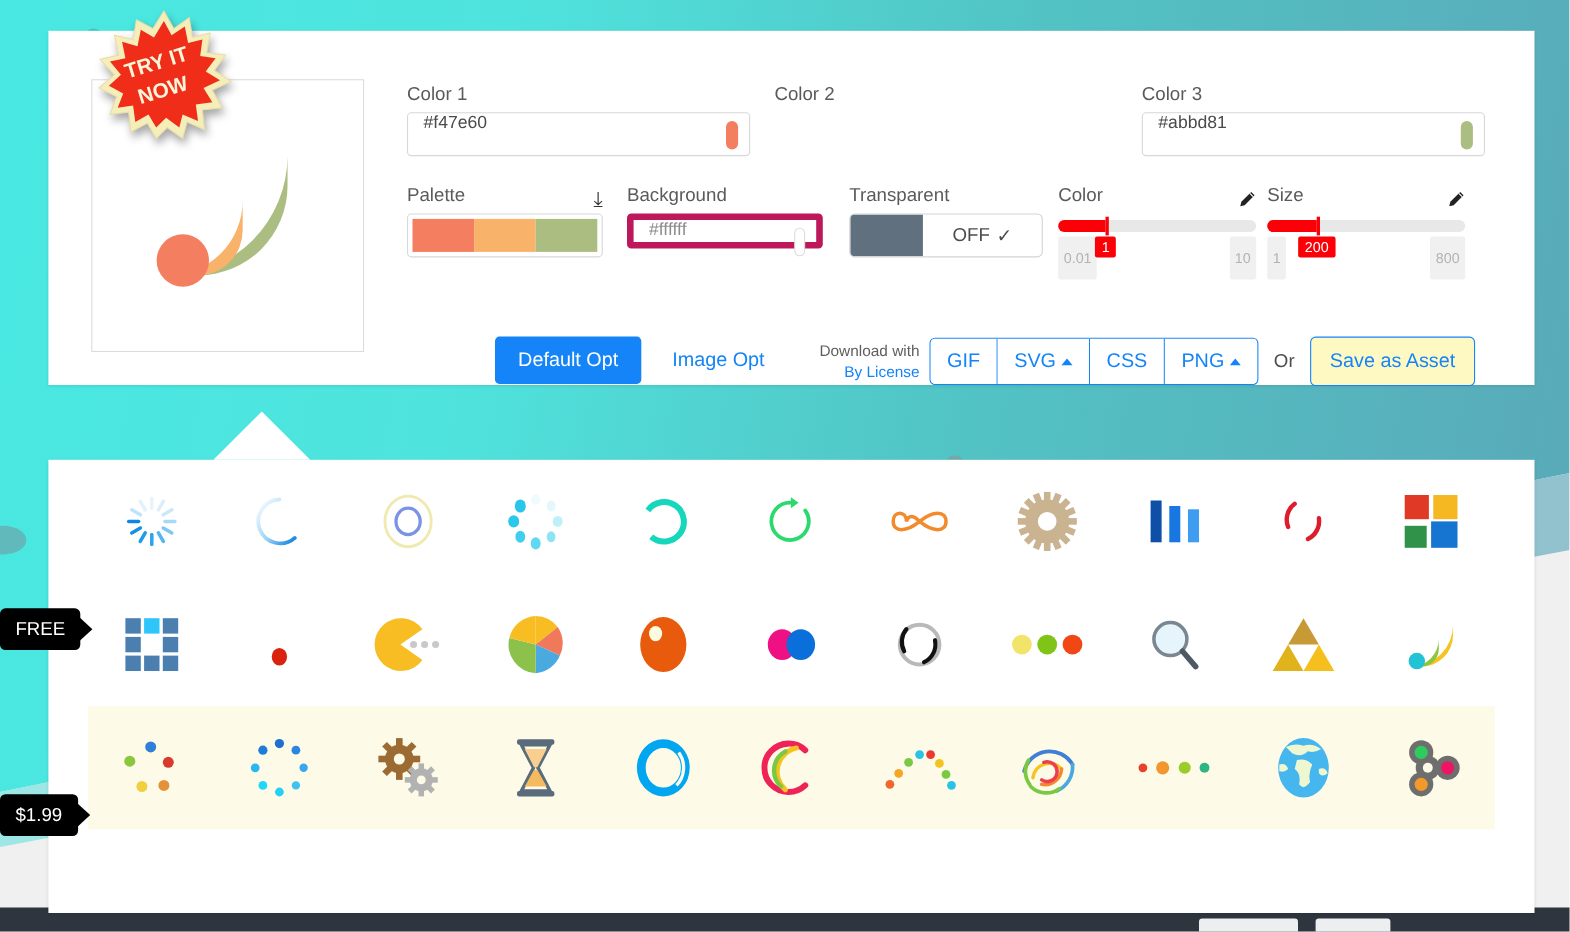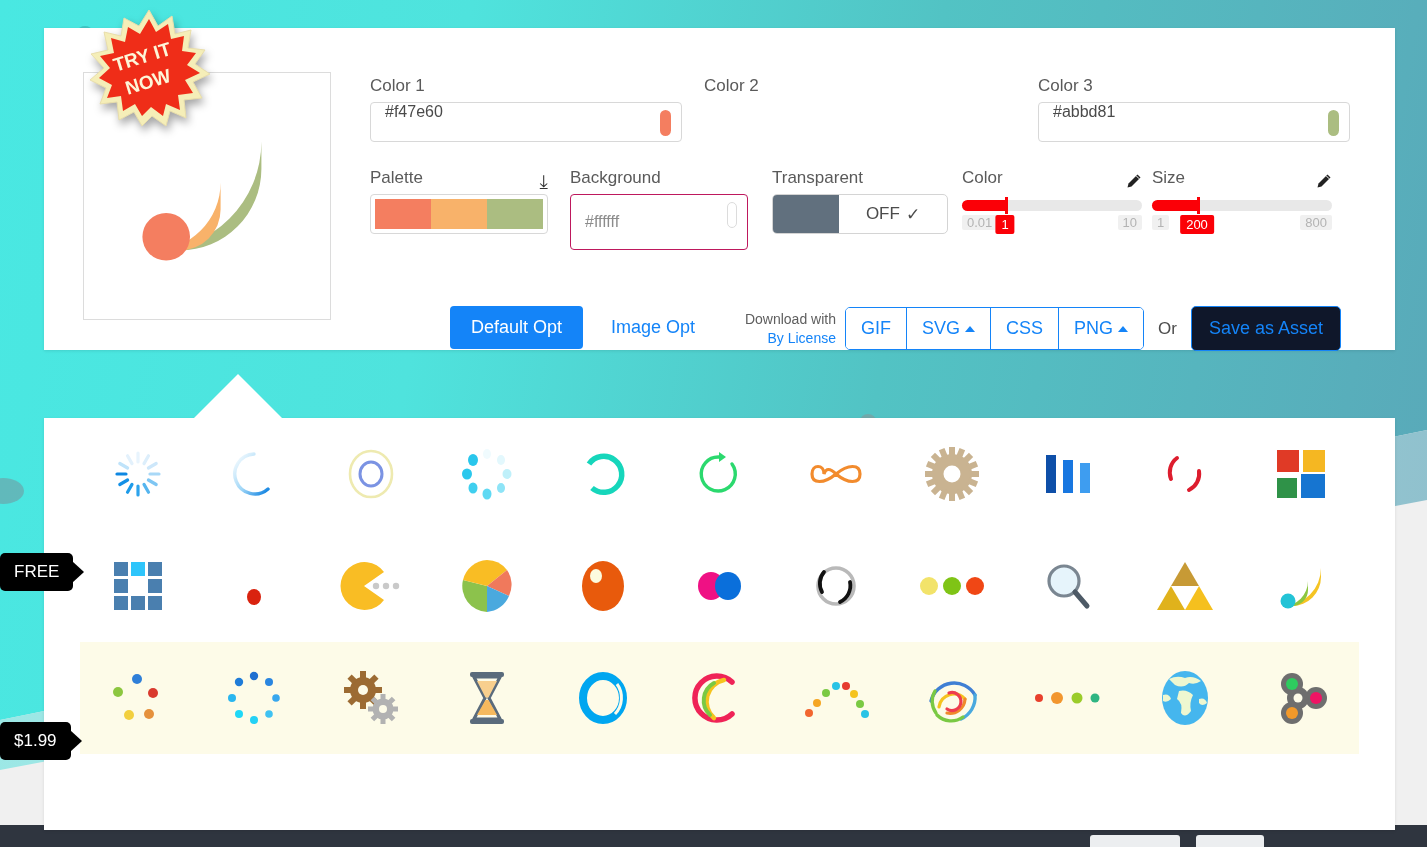--- a/index.html
+++ b/index.html
@@ -81,21 +81,21 @@
   .palette-wrap { position:absolute; left:0; top:0; width:178px; }
   .palette-head { display:flex; align-items:center; justify-content:space-between; }
   .chev { font-size:19px; color:#333; line-height:1; }
   .palette-box {
     height:40px; border:1px solid #d8d8d8; border-radius:4px; background:#fff;
     padding:4px; display:flex; overflow:hidden;
   }
   .palette-box i { flex:1; display:block; }
   .bg-wrap { position:absolute; left:200px; top:0; width:178px; }
   .bg-input {
-    height:56px; border:1px solid #be185d; border-radius:4px;
+    height:32px; border:6px solid #be185d; border-radius:4px;
     background:#fff; display:flex; align-items:center; padding:2px 14px;
     position:relative;
   }
   .bg-input span { font-size:16px; color:#8c8c8c; }
   .bg-thumb {
     position:absolute; right:10px; top:7px; width:10px; height:26px;
     border-radius:6px; background:#fff; border:1px solid #dcdcdc;
   }
   .trans-wrap { position:absolute; left:402px; top:0; width:176px; }
   .toggle {
@@ -112,21 +112,21 @@
   .pencil { width:16px; height:16px; }
   .track {
     position:relative; height:11px; border-radius:6px; background:#e8e8e8;
     margin-top:6px;
   }
   .track .fill { position:absolute; left:0; top:0; bottom:0; background:#fb0007; border-radius:6px 0 0 6px; }
   .track .knob { position:absolute; top:-3px; width:3px; height:17px; background:#fb0007; }
   .scale { position:relative; margin-top:4px; height:20px; }
   .scale .mn, .scale .mx {
     position:absolute; top:0; font-size:13px; color:#b3b3b3;
-    background:#f0f0f0; padding:0 5px; border-radius:2px;
+    background:#f0f0f0; padding:12px 5px; border-radius:2px;
   }
   .scale .mn { left:0; } .scale .mx { right:0; }
   .scale .cur {
     position:absolute; top:0; transform:translateX(-50%);
     background:#fb0007; color:#fff; font-size:13px;
     padding:2px 6px; border-radius:2px; font-weight:400;
   }
   
   .row3 { position:absolute; left:378px; top:278px; display:flex; align-items:center;padding-left:28px; }
   .btn-primary {
@@ -144,21 +144,21 @@
   .btn-group > div {
     padding:10px 15px; font-size:18px; color:#1484f8; cursor:pointer;
     border-right:1px solid #1484f8; display:flex; align-items:center; gap:5px;
     background:#fff;
   }
   .btn-group > div:last-child { border-right:none;justify-content:flex-end; }
   .caret-up { width:0;height:0;border-left:5px solid transparent;border-right:5px solid transparent;border-bottom:6px solid #1484f8; display:inline-block; }
   .or-txt { font-size:17px; color:#4c4c4c; margin:0 14px; }
   .btn-outline {
     border:1px solid #1484f8; border-radius:5px; color:#1484f8;
-    font-size:18px; padding:11px 17px; background:#0f172a; cursor:pointer;
+    font-size:18px; padding:11px 17px; background:#fef9c3; cursor:pointer;
     font-family:"Liberation Sans", sans-serif;
   }
   
   #gallery {
     position:absolute; left:44px; top:418px; width:1351px; height:412px;
     background:#fff; z-index:3; box-shadow:0 1px 3px rgba(0,0,0,.10);
   }
   .gal-arrow {
     position:absolute; left:150px; top:-44px; width:0; height:0;
     border-left:44px solid transparent; border-right:44px solid transparent;

